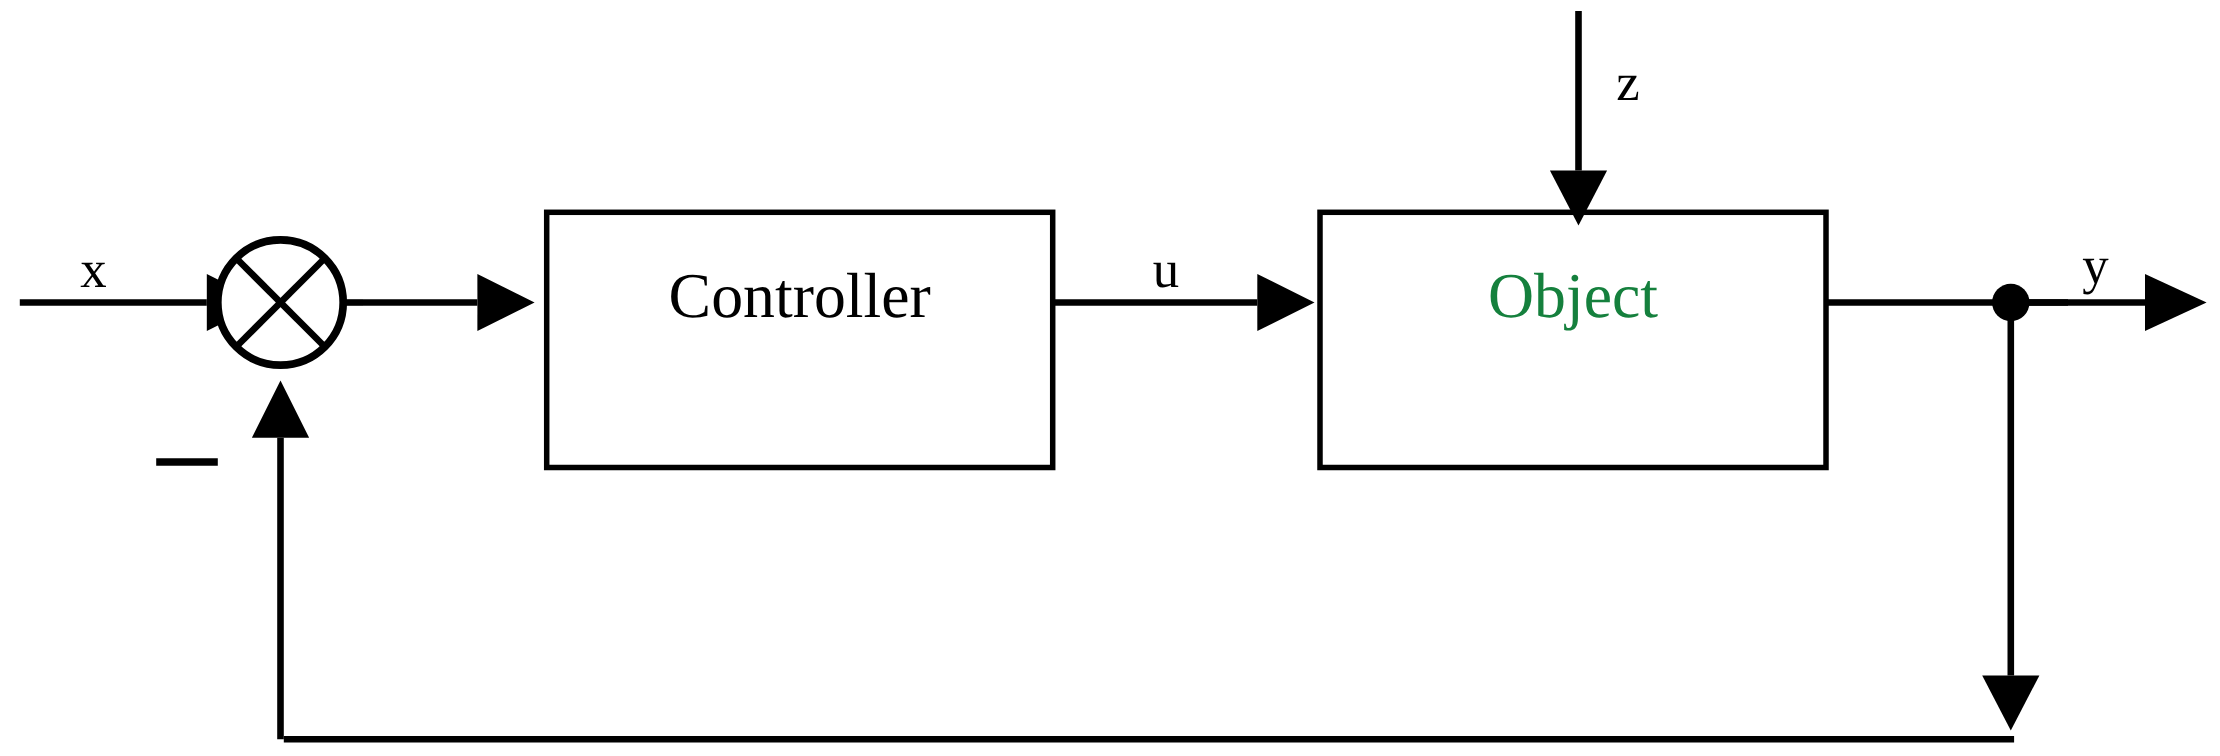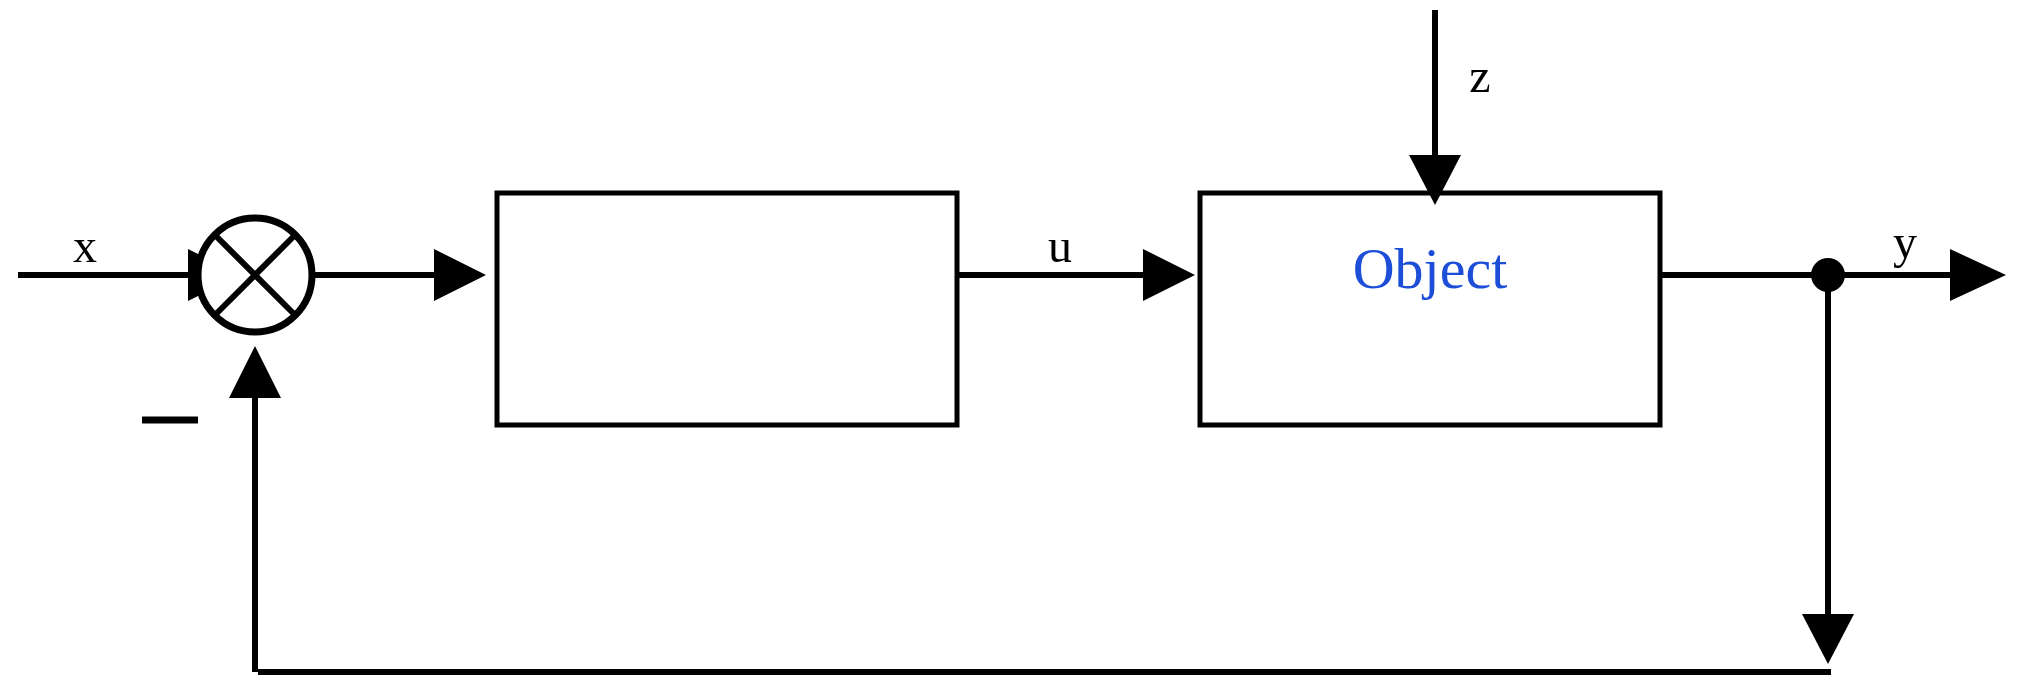--- a/index.html
+++ b/index.html
@@ -111,26 +111,28 @@
       <line class="wire" x1="258" y1="672" x2="1831" y2="672"></line>
       <line class="wire" x1="255" y1="672" x2="255" y2="398"></line>
       <polygon class="arrow-head" points="229,398 281,398 255,346"></polygon>
     </g>
 
   </svg>
 
   <div style="position:absolute; left:55px; top:222px; width:60px; text-align:center;
               font-size:48px; line-height:1; color:#000;">x</div>
 
+  <div style="position:absolute; left:497px; top:240px; width:460px; text-align:center;
+              font-size:58px; line-height:1; color:#000;">Controller</div>
 
   <div style="position:absolute; left:1030px; top:222px; width:60px; text-align:center;
               font-size:48px; line-height:1; color:#000;">u</div>
 
   <div style="position:absolute; left:1200px; top:240px; width:460px; text-align:center;
-              font-size:58px; line-height:1; color:#1d4ed8;">Object</div>
+              font-size:58px; line-height:1; color:#15803d;">Object</div>
 
   <div style="position:absolute; left:1450px; top:52px; width:60px; text-align:center;
               font-size:48px; line-height:1; color:#000;">z</div>
 
   <div style="position:absolute; left:1875px; top:218px; width:60px; text-align:center;
               font-size:48px; line-height:1; color:#000;">y</div>
 
 </div>
 
 </body></html>

